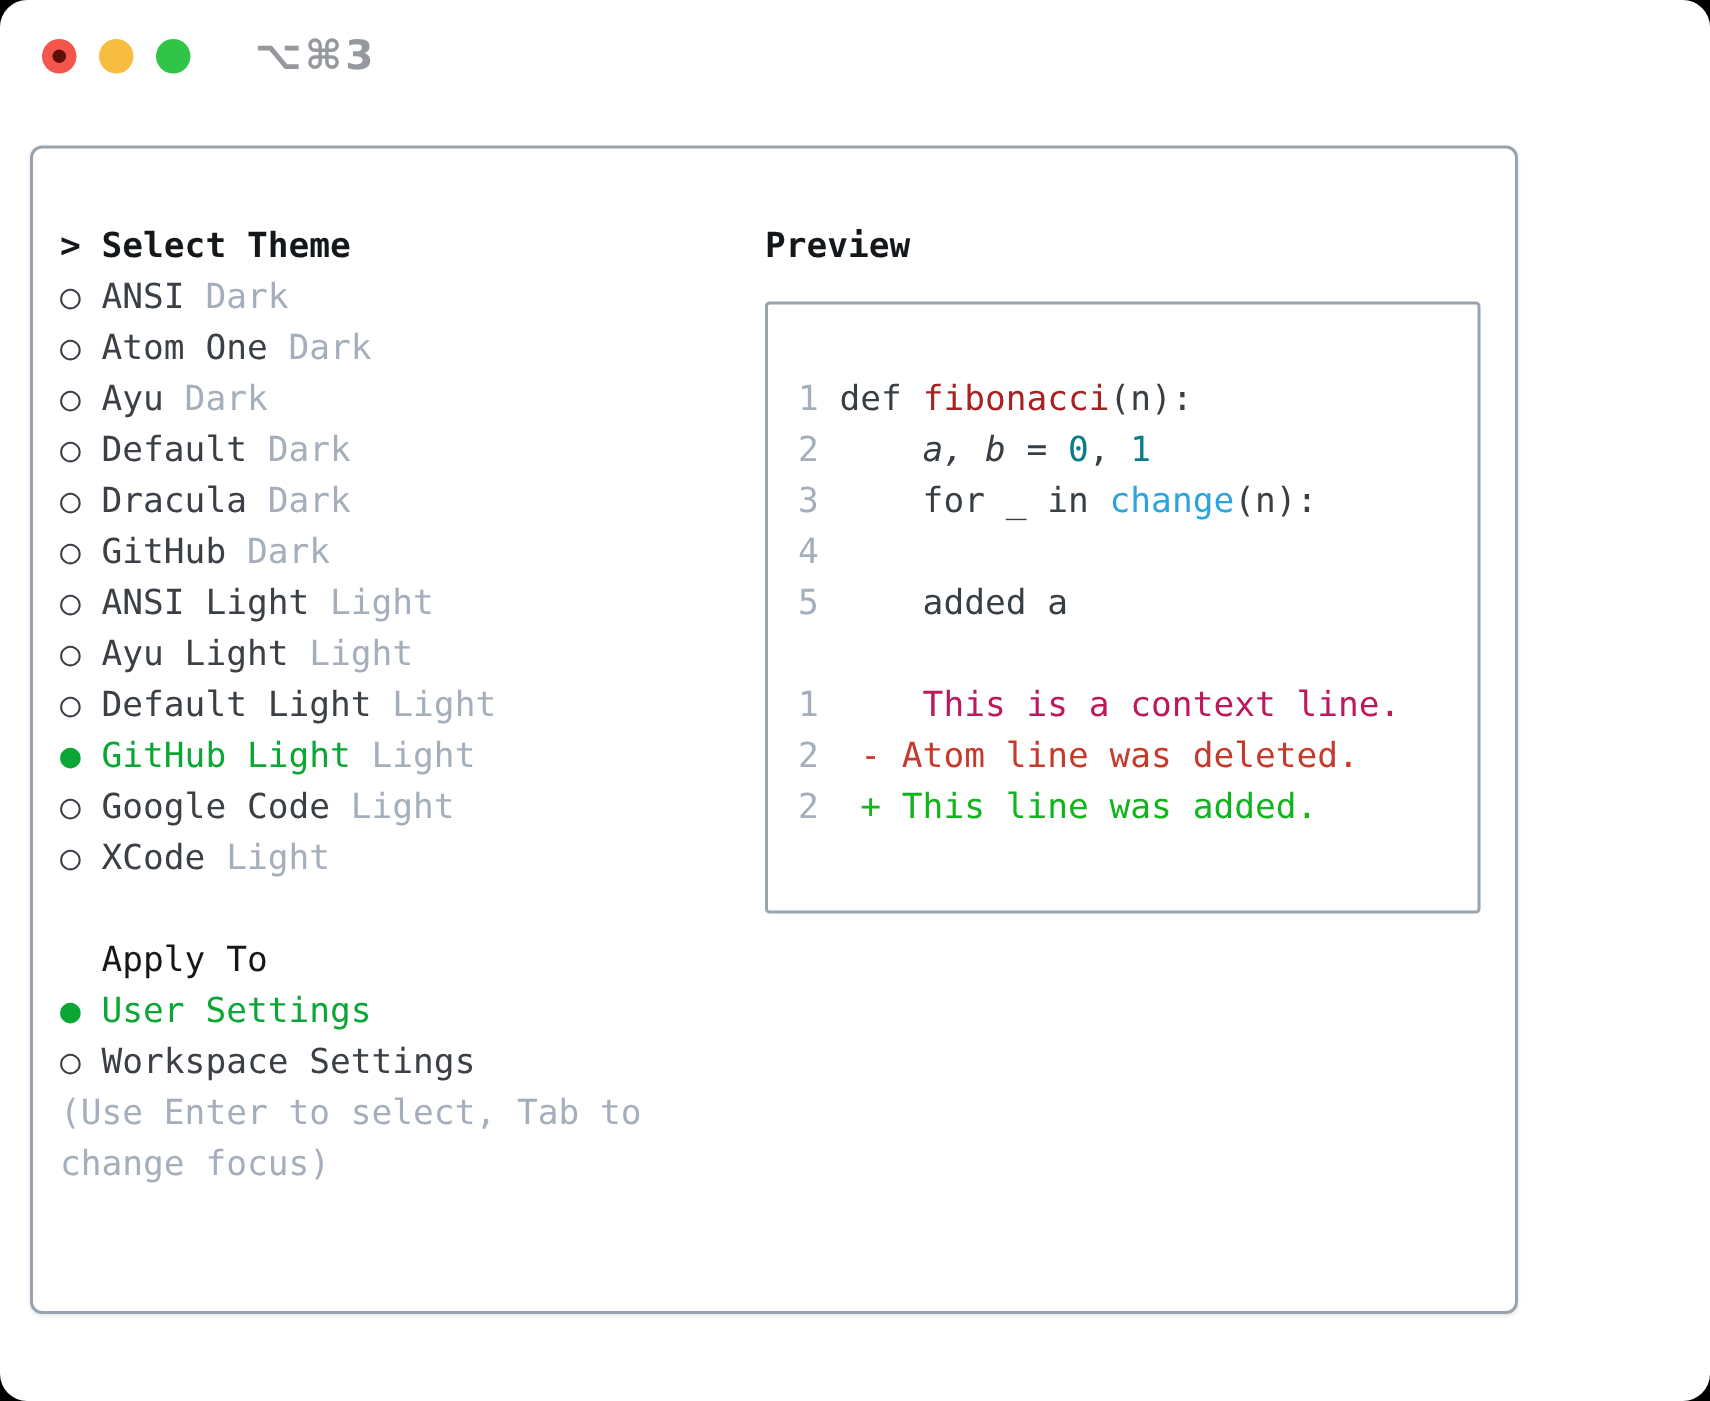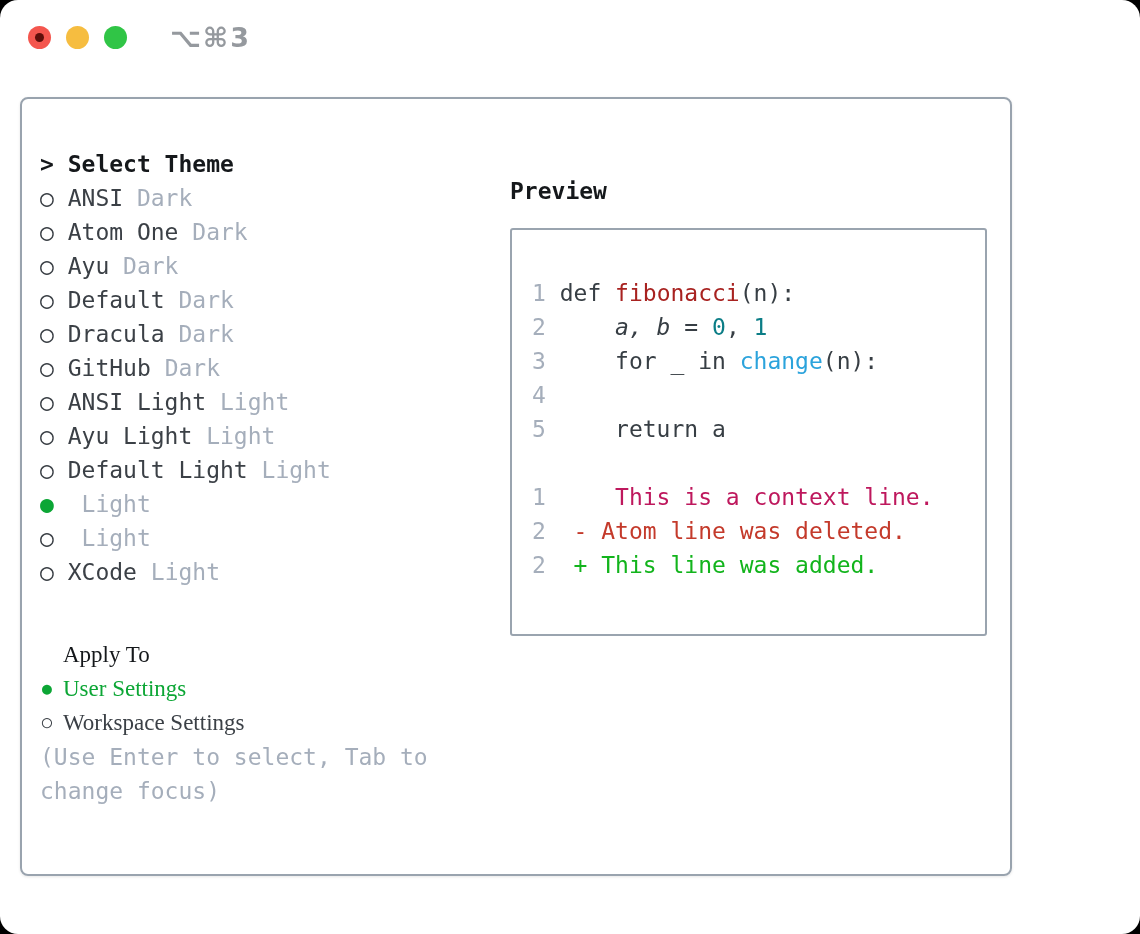--- a/index.html
+++ b/index.html
@@ -31,28 +31,28 @@
   .panel{
     position:absolute;left:20px;top:97px;width:992px;height:779px;
     box-sizing:border-box;
     border:2px solid #99A3AE;border-radius:8px;
     box-shadow:0 1px 3px rgba(0,0,0,.10);
     display:flex;
     padding:48px 0 0 18px;
     font-size:23px;line-height:34px;
   }
   .left-col{width:452px;flex:none;}
-  .right-col{flex:1;padding-left:18px;box-sizing:border-box;margin-top:27px;}
+  .right-col{flex:1;padding-left:18px;box-sizing:border-box;}
   .row{display:flex;align-items:baseline;}
   .bullet{width:2ch;flex:none;color:#3B4046;white-space:pre;}
   .name{color:#3B4046;white-space:pre;}
   .variant{margin-left:1ch;color:#A5AEBB;white-space:pre;}
   .hdr{color:#15181B;font-weight:bold;white-space:pre;}
   .subhdr{color:#15181B;white-space:pre;}
-  .apply-block{margin-top:49px;font-family:Liberation Serif, serif;}
+  .apply-block{margin-top:34px;}
   .help{
     width:440px;
     color:#A5AEBB;
   }
   
   .preview-box{
     margin-top:20px;width:477px;box-sizing:border-box;
     border:2px solid #9AA4AF;border-radius:3px;
     padding:46px 20px 52px 20px;
   }
@@ -122,24 +122,26 @@
             <span class="name">Ayu Light</span>
             <span class="variant">Light</span>
           </div>
           <div class="row">
             <span class="bullet">○</span>
             <span class="name">Default Light</span>
             <span class="variant">Light</span>
           </div>
           <div class="row">
             <span class="bullet" style="color: rgb(12, 166, 53);">●</span>
-            <span class="variant">Light</span>
-          </div>
-          <div class="row">
-            <span class="bullet">○</span>
+            <span class="name" style="color: rgb(12, 166, 53);">GitHub Light</span>
+            <span class="variant">Light</span>
+          </div>
+          <div class="row">
+            <span class="bullet">○</span>
+            <span class="name">Google Code</span>
             <span class="variant">Light</span>
           </div>
           <div class="row">
             <span class="bullet">○</span>
             <span class="name">XCode</span>
             <span class="variant">Light</span>
           </div>
         </div>
 
       <div class="apply-block">
@@ -183,21 +185,21 @@
               <span class="ln">3</span>
               <span class="ct" style="color: rgb(55, 62, 68);">     for _ in </span>
               <span class="ct" style="color: rgb(43, 163, 220);">change</span>
               <span class="ct" style="color: rgb(55, 62, 68);">(n):</span>
             </div>
             <div class="cline">
               <span class="ln">4</span>
             </div>
             <div class="cline">
               <span class="ln">5</span>
-              <span class="ct" style="color: rgb(55, 62, 68);">     return a</span>
+              <span class="ct" style="color: rgb(55, 62, 68);">     added a</span>
             </div>
           </div>
         <div class="spacer"></div>
         <div id="diff-lines">
             <div class="cline">
               <span class="ln">1</span>
               <span class="ct" style="color: #be185d;">     This is a context line.</span>
             </div>
             <div class="cline">
               <span class="ln">2</span>

